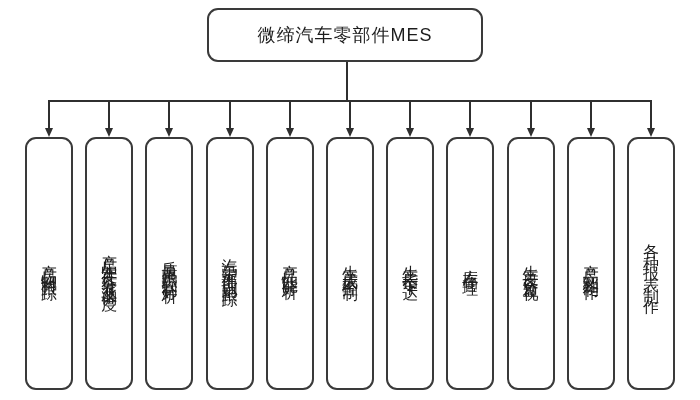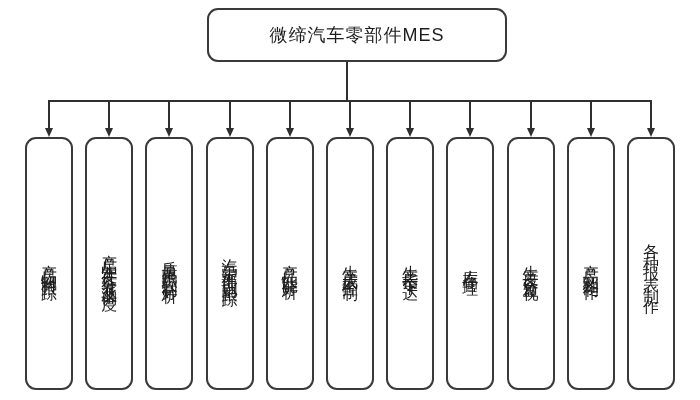--- a/index.html
+++ b/index.html
@@ -13,21 +13,21 @@
     width: 700px;
     height: 400px;
     background: #ffffff;
     overflow: hidden;
   }
   
   .root-node {
     position: absolute;
     left: 207px;
     top: 8px;
-    width: 300px;
+    width: 276px;
     height: 54px;
     border: 2px solid #3a3a3a;
     border-radius: 11px;
     background: #ffffff;
     display: flex;
     align-items: center;
     justify-content: center;
     box-sizing: border-box;
   }
   .root-node .label {

